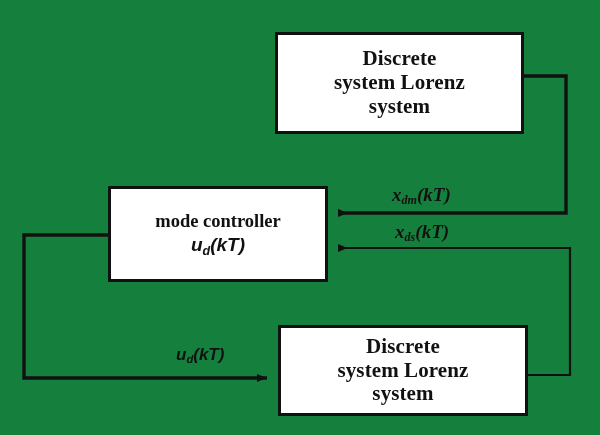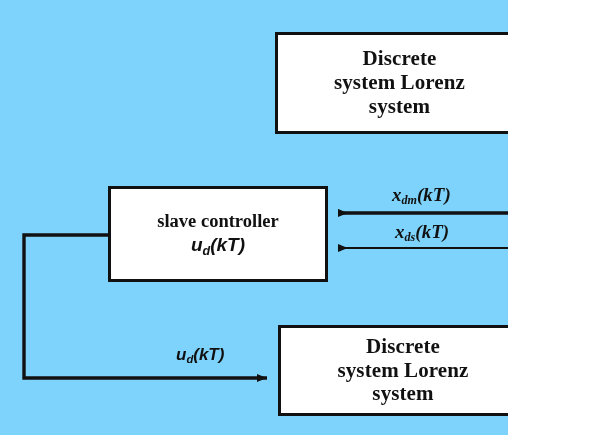--- a/index.html
+++ b/index.html
@@ -3,25 +3,26 @@
 <meta charset="utf-8">
 <title>Discrete Sliding Mode Control Block Diagram</title>
 <style>
   html, body {
     margin: 0;
     padding: 0;
     background: #ffffff;
   }
   #canvas {
     position: relative;
-    width: 508px;
+    width: 580px;
     height: 435px;
-    background: #7dd3fc;
+    background: #15803d;
     overflow: hidden;
     font-family: "Liberation Serif", serif;
+    padding-left: 20px;
   }
   svg#wires {
     position: absolute;
     left: 0;
     top: 0;
     width: 600px;
     height: 435px;
   }
   .block {
     position: absolute;
@@ -138,21 +139,21 @@
     <path d="M 109,235 L 24,235 L 24,378 L 267,378" fill="none" stroke="#111111" stroke-width="3.4" stroke-linecap="butt" stroke-linejoin="miter" marker-end="url(#arrow-right)"></path>
   </svg>
 
   <div class="block" id="block-master">
     <div class="block-line">Discrete</div>
     <div class="block-line">system Lorenz</div>
     <div class="block-line">system</div>
   </div>
 
   <div class="block" id="block-controller">
-    <div class="block-line">slave controller</div>
+    <div class="block-line">mode controller</div>
     <div class="math"><span>u</span><sub>d</sub><span>(kT)</span></div>
   </div>
 
   <div class="block" id="block-slave">
     <div class="block-line">Discrete</div>
     <div class="block-line">system Lorenz</div>
     <div class="block-line">system</div>
   </div>
 
   <div class="wire-label serif-math" id="label-xds"><span>x</span><sub>ds</sub><span>(kT)</span></div>

